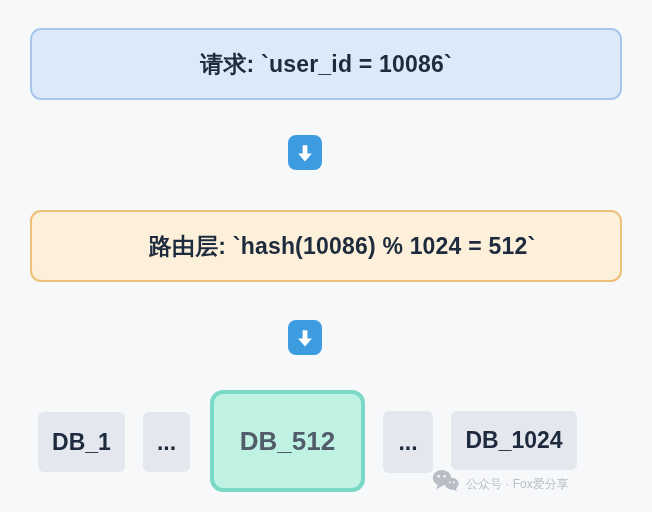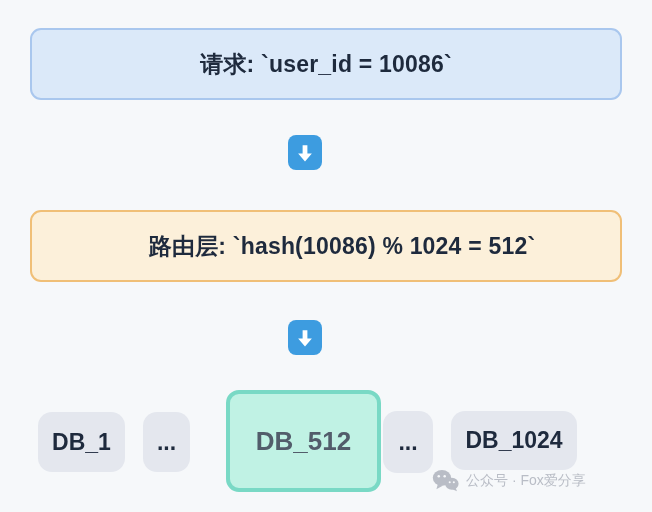--- a/index.html
+++ b/index.html
@@ -46,50 +46,49 @@
     border-radius: 8px;
     display: flex;
     align-items: center;
     justify-content: center;
   }
   .arrow-1 { top: 135px; }
   .arrow-2 { top: 320px; }
   .db-box {
     position: absolute;
     background: #e4e7ee;
-    border-radius: 14px;
+    border-radius: 6px;
     display: flex;
     align-items: center;
     justify-content: center;
     font-weight: bold;
     font-size: 23px;
     color: #1e2a3d;
   }
   .db-1    { left: 38px;  top: 412px; width: 87px;  height: 60px; }
   .dots-1  { left: 143px; top: 412px; width: 47px;  height: 60px; }
   .db-512  {
     left: 210px; top: 390px; width: 155px; height: 102px;
     background: #c0f2e4;
     border: 4px solid #79d9c5;
     border-radius: 13px;
     color: #525d6b;
     font-size: 26px;
-    margin-left: 16px;
   }
   .dots-2  { left: 383px; top: 411px; width: 50px;  height: 62px; }
   .db-1024 { left: 451px; top: 411px; width: 126px; height: 59px; }
   .watermark {
     position: absolute;
     left: 432px;
     top: 469px;
     display: flex;
-    align-items: center;
+    align-items: flex-end;
     gap: 7px;
     color: #b9bdc6;
-    font-size: 14px;
+    font-size: 12px;
     font-weight: normal;
     white-space: nowrap;
   }
 </style>
 </head>
 <body>
 
 <div class="canvas">
 
   <div class="flow-box request-box">

